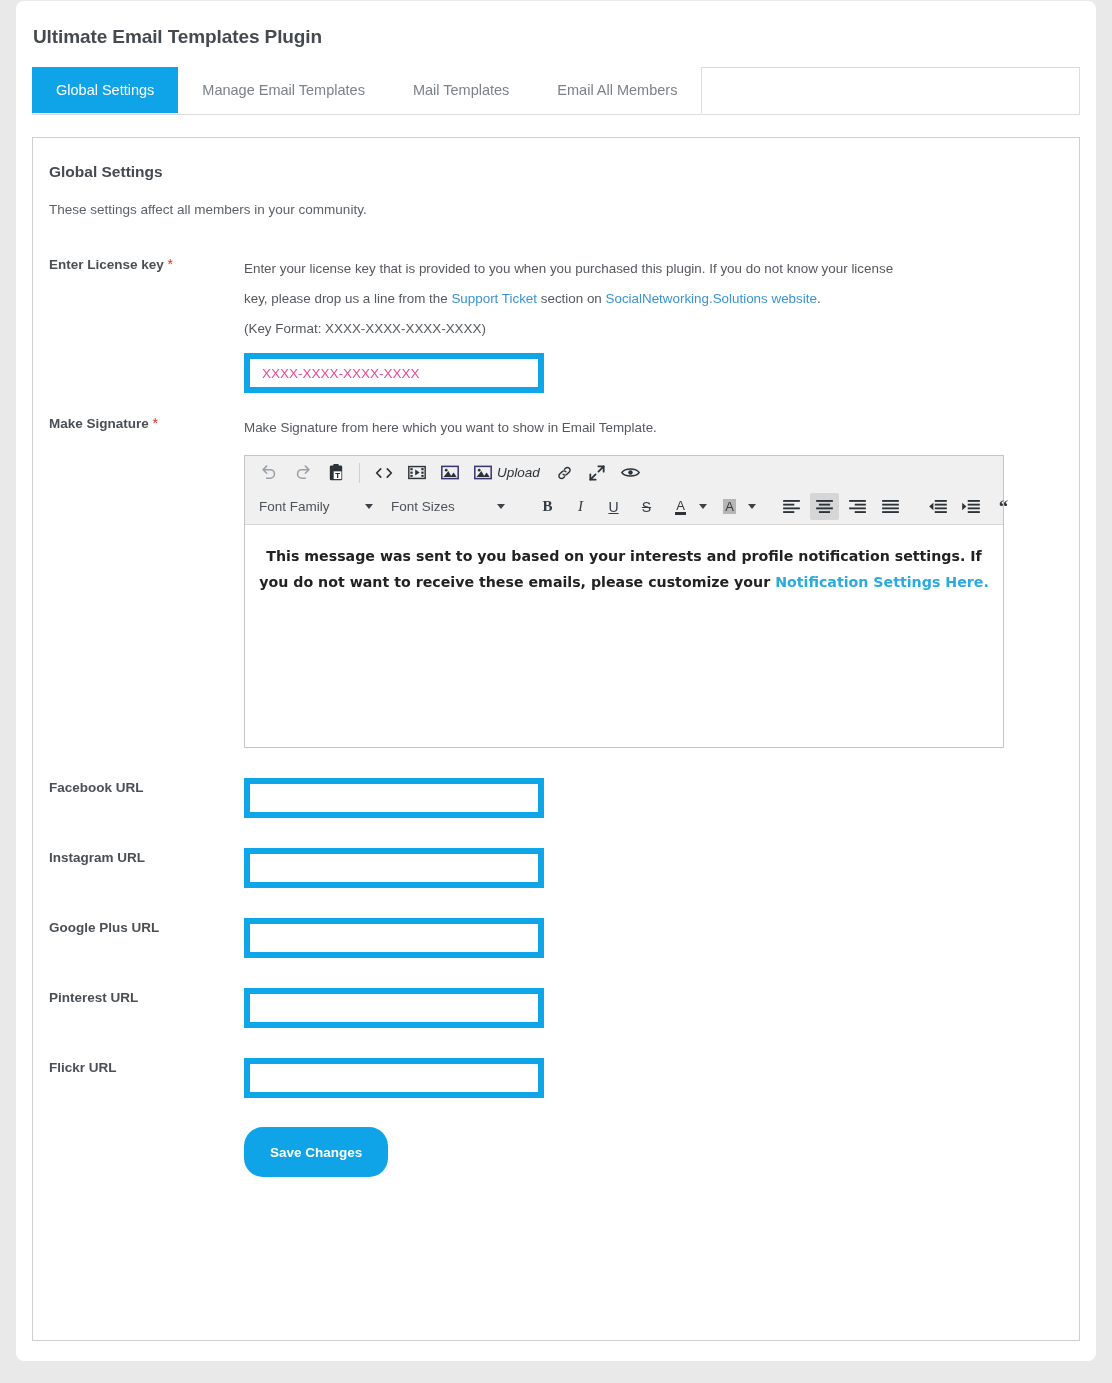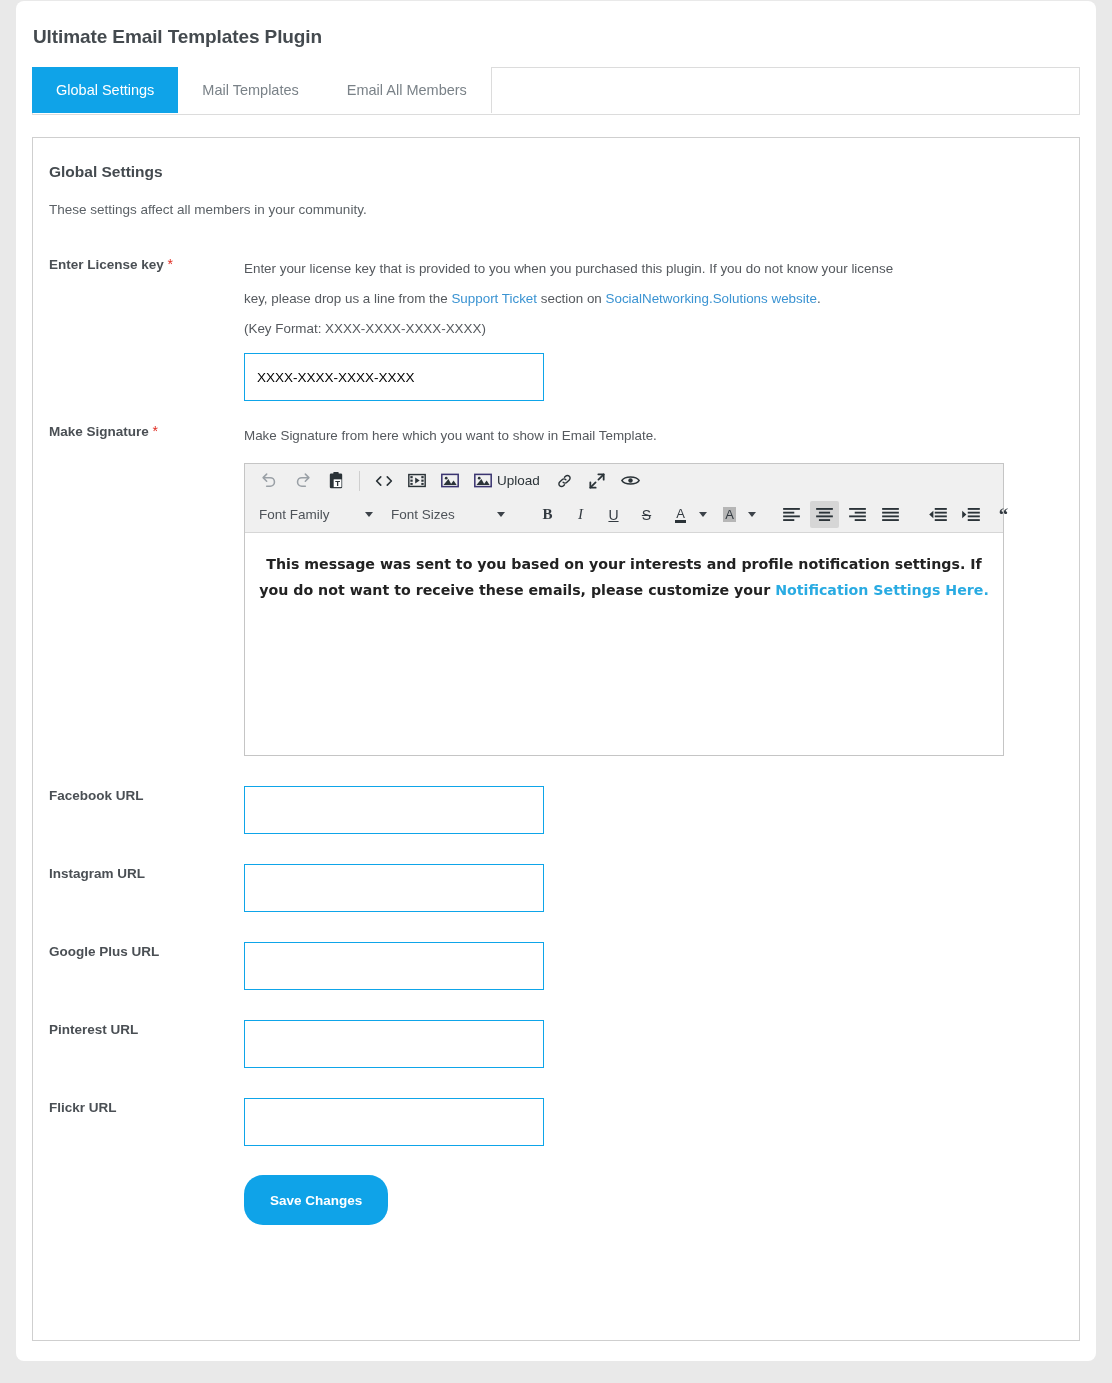--- a/index.html
+++ b/index.html
@@ -105,27 +105,27 @@
     line-height: 30px;
     margin: 0;
     max-width: 660px;
   }
   .desc a { color: #3a93d2; text-decoration: none; }
   .desc .dark { color: #55595e; }
 
   .txt-input {
     display: block;
     width: 300px;
-    height: 48px;
+    height: 40px;
     margin-top: 9px;
-    border: 1px solid #0ea5e9;
+    border: 6px solid #0ea5e9;
     background: #ffffff;
     padding: 0 12px;
     font-size: 13.5px;
-    color: #000000;
+    color: #ec4899;
     font-family: "Liberation Sans", sans-serif;
     outline: none;
   }
   .txt-input::placeholder { color: #4c5054; opacity: 1; }
   .url-input { margin-top: 0; }
 
   
   .editor {
     margin-top: 12px;
     width: 760px;
@@ -150,21 +150,21 @@
     min-width: 29px;
     height: 27px;
     margin: 0 2px;
     padding: 0 3px;
     cursor: pointer;
     border-radius: 2px;
     color: #333a41;
     font-size: 14px;
     line-height: 1;
   }
-  .tb-btn.wide { padding: 0 6px; min-width: auto; gap: 5px; }
+  .tb-btn.wide { padding: 0 6px; min-width: auto; gap: 5px; font-style: italic; }
   .tb-btn.on { background: #d6d6d6; }
   .tb-btn.dim { color: #9aa0a6; }
   .tb-label { font-size: 13.5px; color: #2b3338; }
   .tb-sep {
     width: 1px; height: 20px;
     background: #cfcfcf;
     margin: 0 7px;
   }
   .tb-select {
     display: flex;
@@ -231,20 +231,23 @@
 
 <div class="page-shell">
 
   <h1 class="page-title">Ultimate Email Templates Plugin</h1>
 
   <div class="tabs">
     <div class="tab active">
       <span>Global Settings</span>
     </div>
     <div class="tab">
+      <span>Manage Email Templates</span>
+    </div>
+    <div class="tab">
       <span>Mail Templates</span>
     </div>
     <div class="tab">
       <span>Email All Members</span>
     </div>
     <div class="tab-filler"></div>
   </div>
 
   <div class="panel">
 

